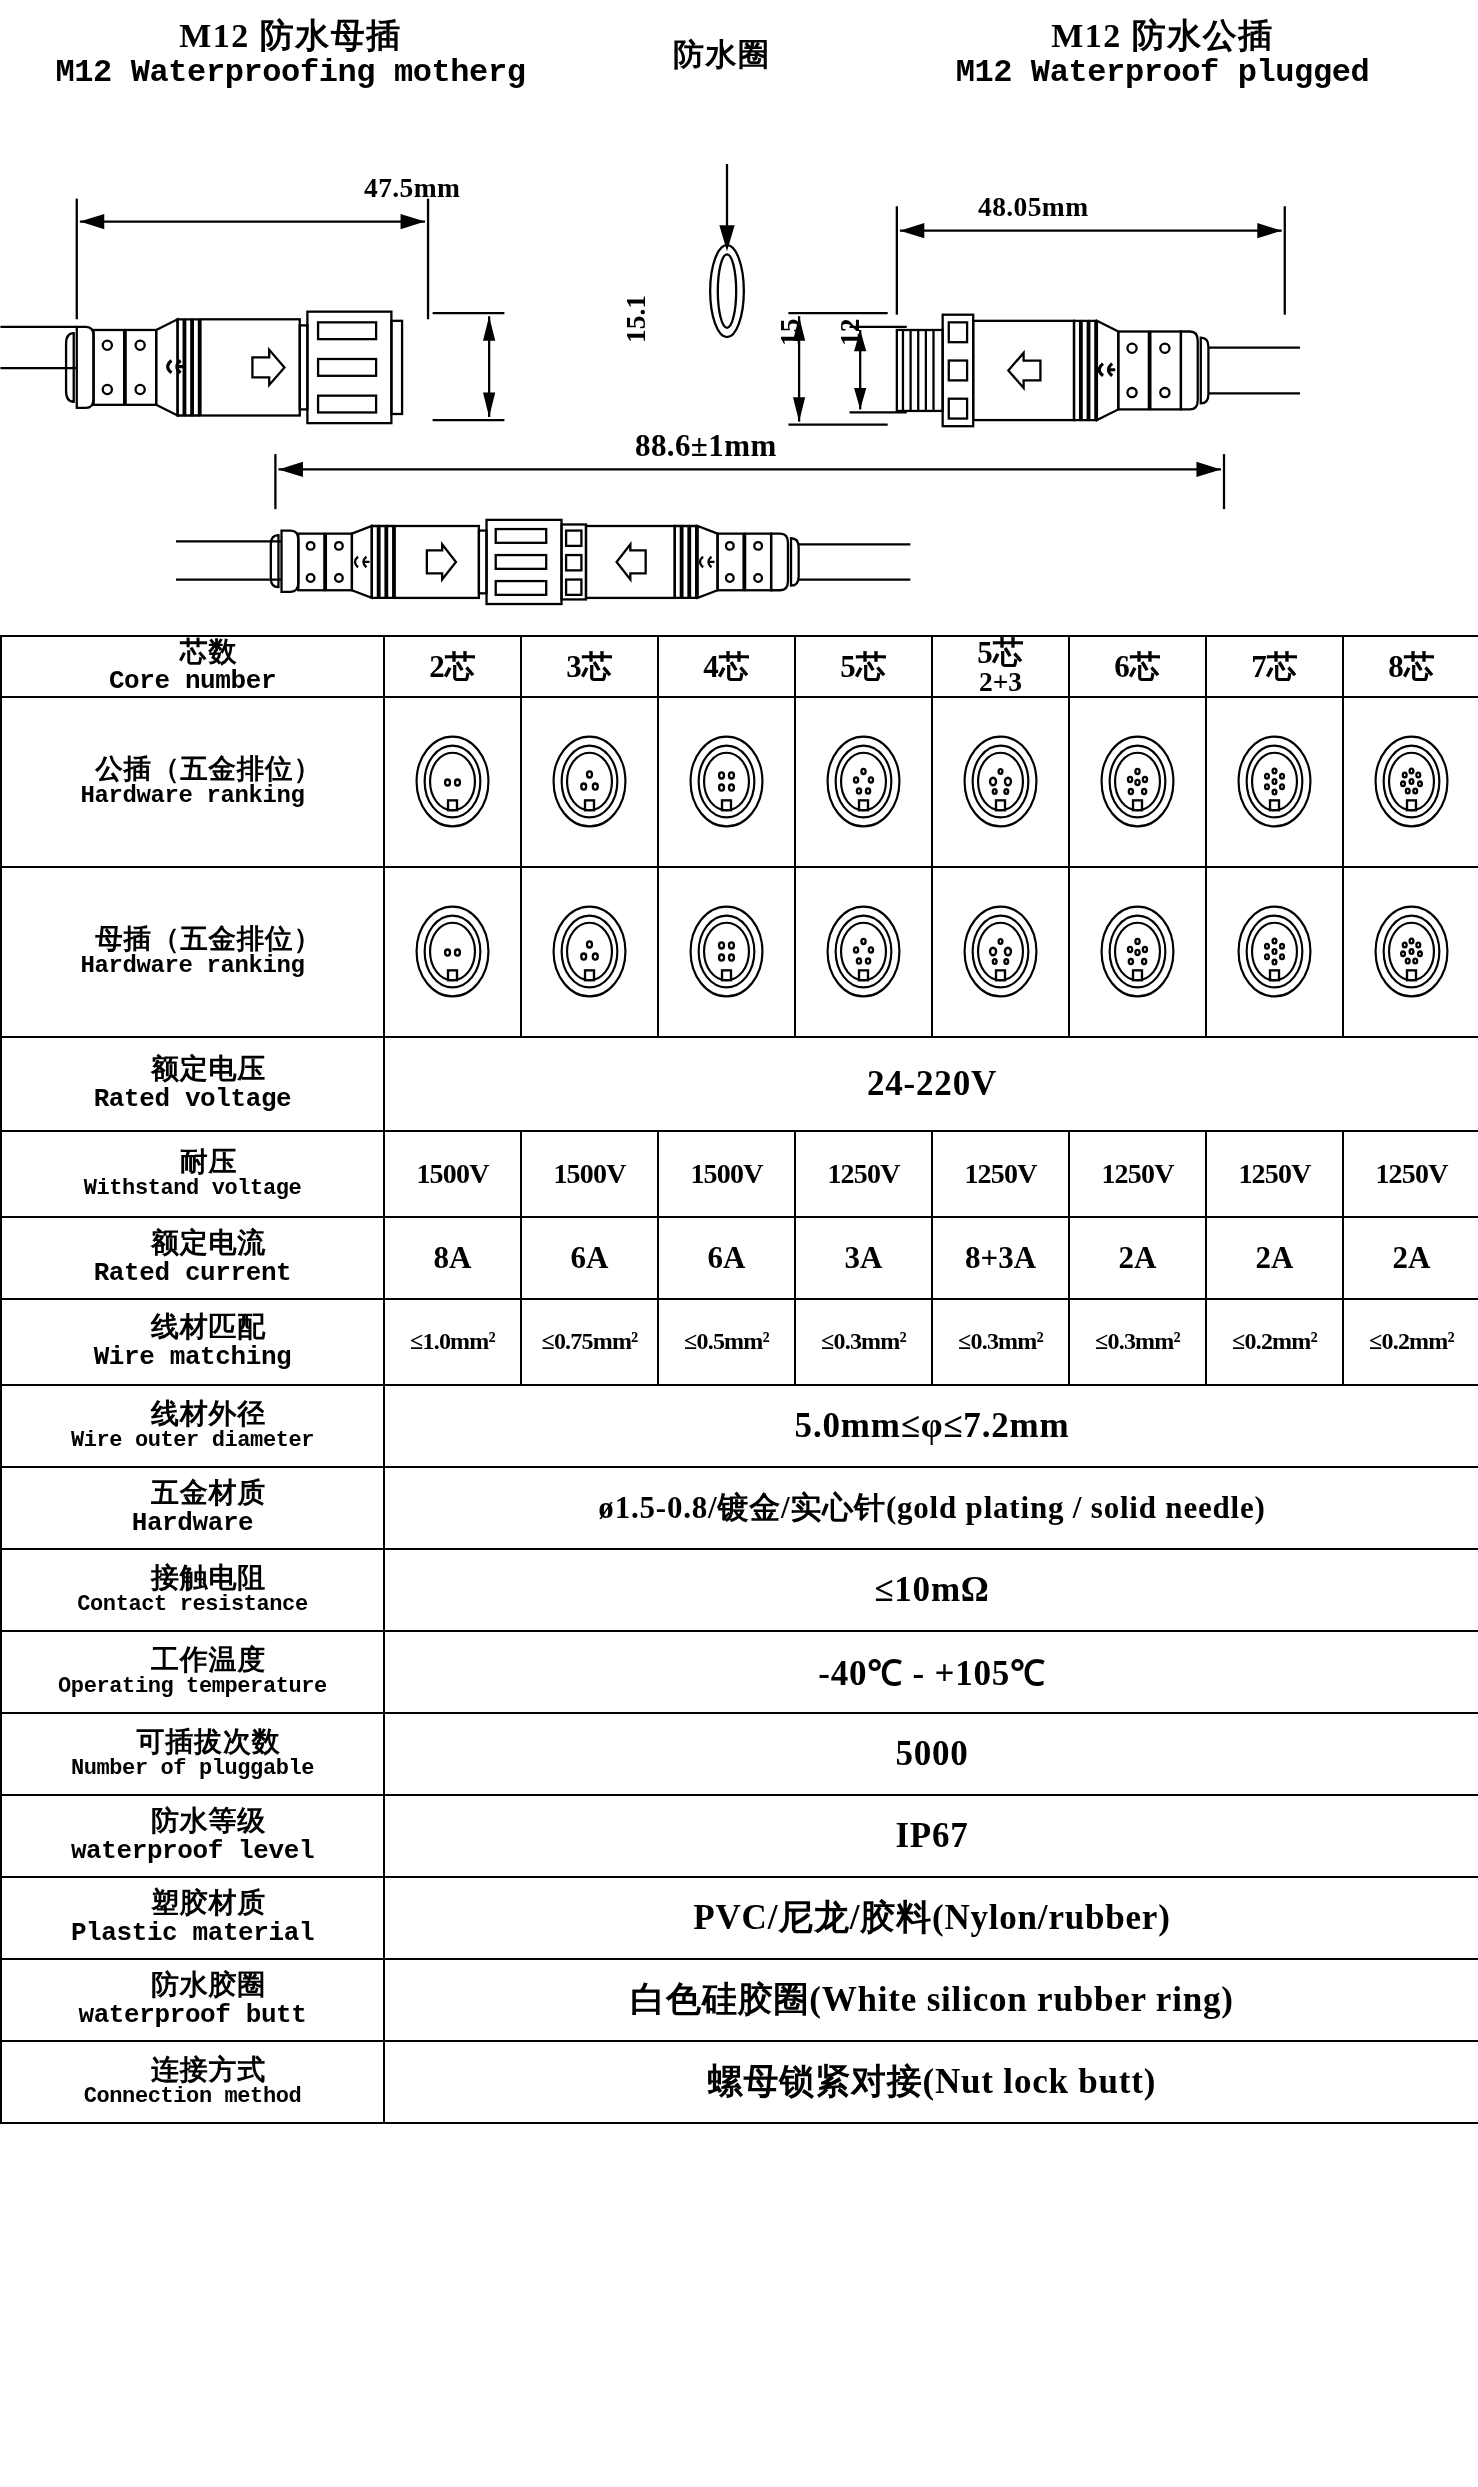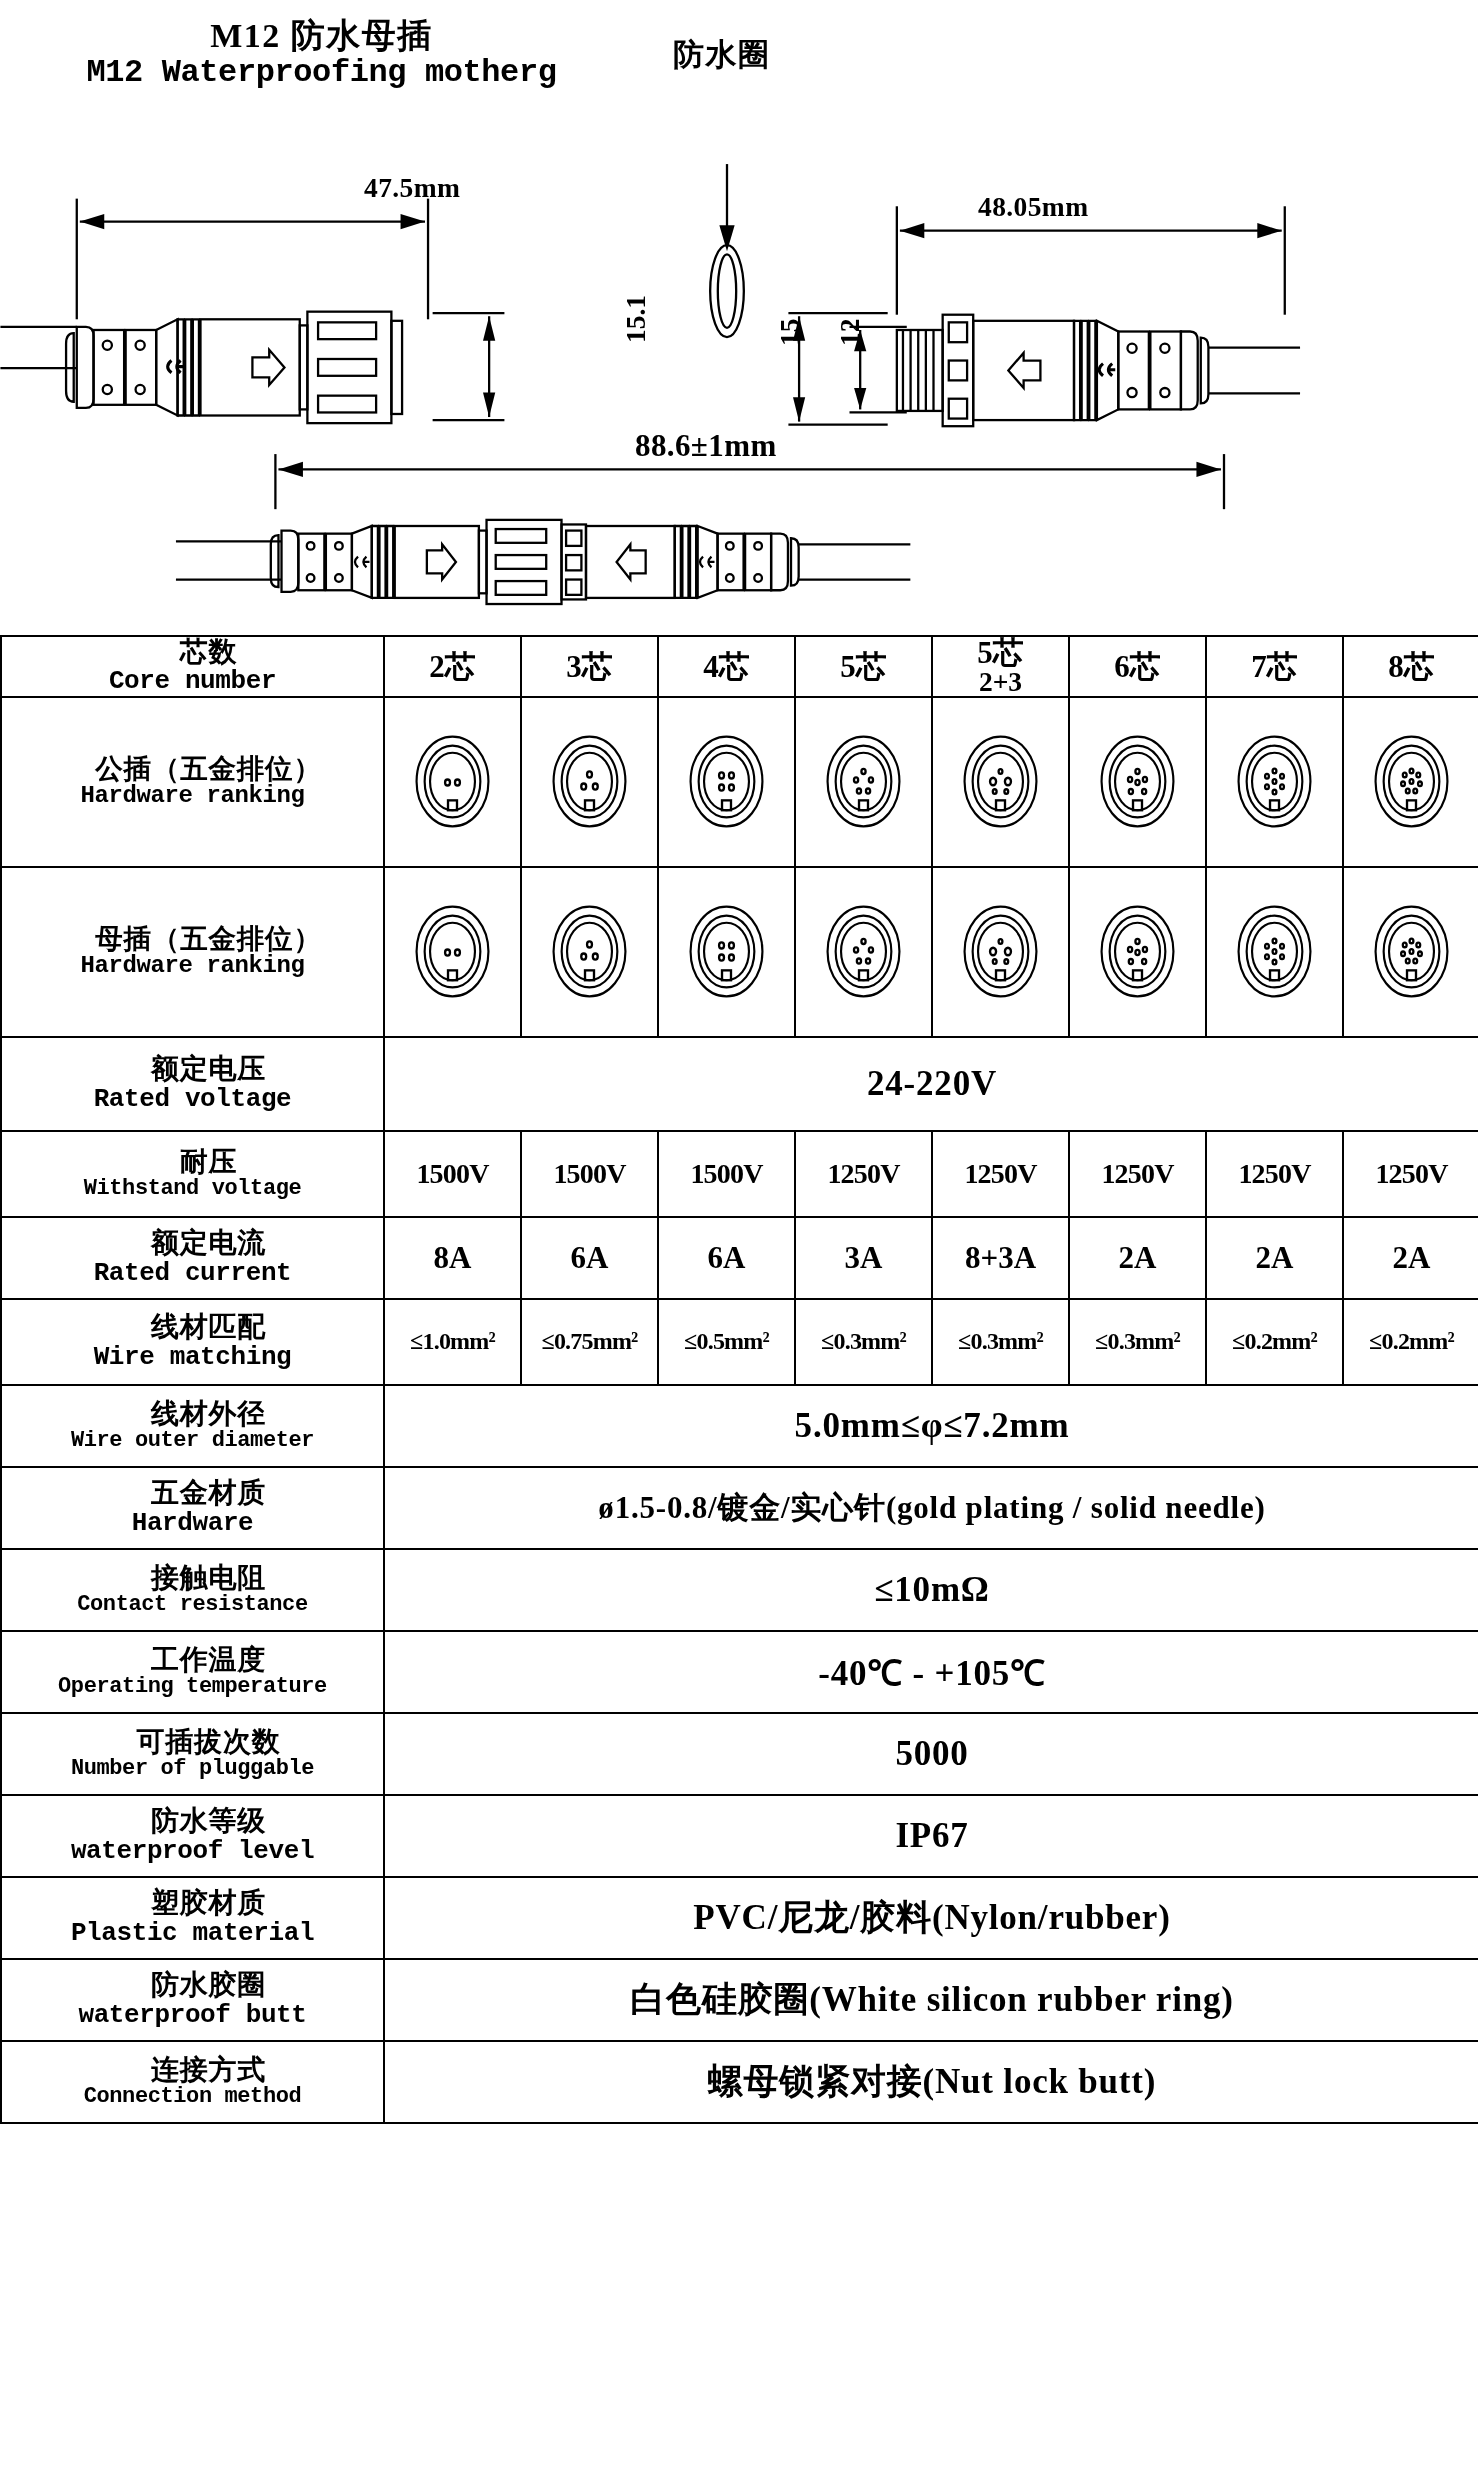--- a/index.html
+++ b/index.html
@@ -37,21 +37,21 @@
     white-space: nowrap;
   }
   .title-en {
     font-family: "Liberation Mono", monospace;
     font-weight: bold;
     font-size: 32px;
     white-space: nowrap;
     letter-spacing: -0.4px;
   }
 
-  #title-female { left: 31px; top: 17px; width: 581px; }
+  #title-female { left: 0; top: 17px; width: 581px; }
   #title-male   { left: 872px; top: 17px; width: 581px; }
 
   #title-ring {
     left: 673px;
     top: 38px;
     width: 138px;
     text-align: left;
   }
   #title-ring .title-cn { font-size: 31px; }
 
@@ -153,20 +153,24 @@
 
   <div class="title-block" id="title-female">
     <div class="title-cn">M12 防水母插</div>
     <div class="title-en">M12 Waterproofing motherg</div>
   </div>
 
   <div class="title-block" id="title-ring">
     <div class="title-cn">防水圈</div>
   </div>
 
+  <div class="title-block" id="title-male">
+    <div class="title-cn">M12 防水公插</div>
+    <div class="title-en">M12 Waterproof plugged</div>
+  </div>
 
   <div class="dim-text" style="left:364px; top:172px;">47.5mm</div>
   <div class="dim-text-vert" style="left:620px; top:343px;">15.1</div>
 
   <div class="dim-text" style="left:978px; top:191px;">48.05mm</div>
   <div class="dim-text-vert" style="left:774px; top:346px;">15</div>
   <div class="dim-text-vert" style="left:834px; top:346px;">12</div>
 
   <div class="dim-text" style="left:635px; top:428px; font-size:31px;">88.6±1mm</div>
 

